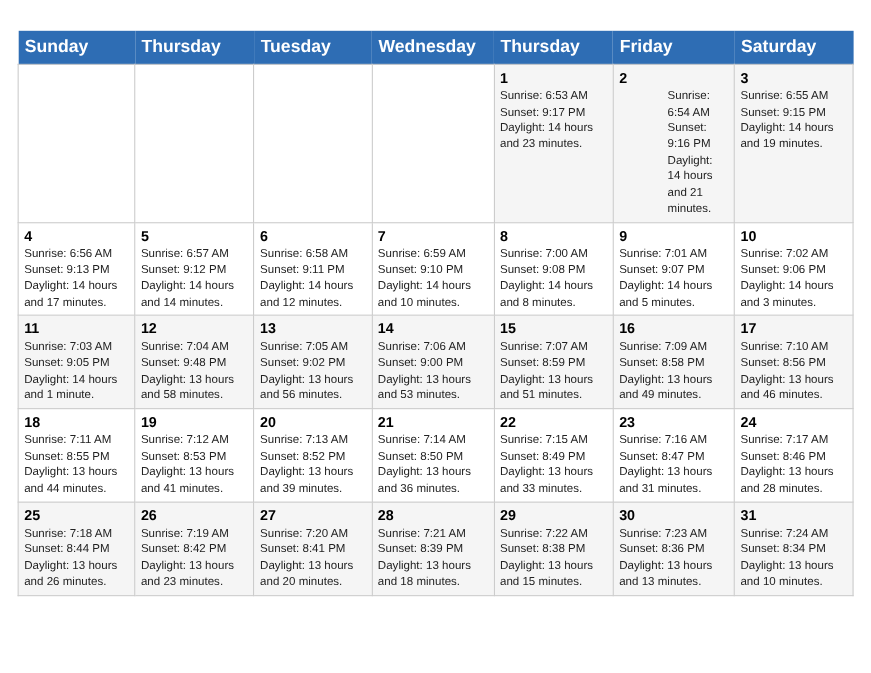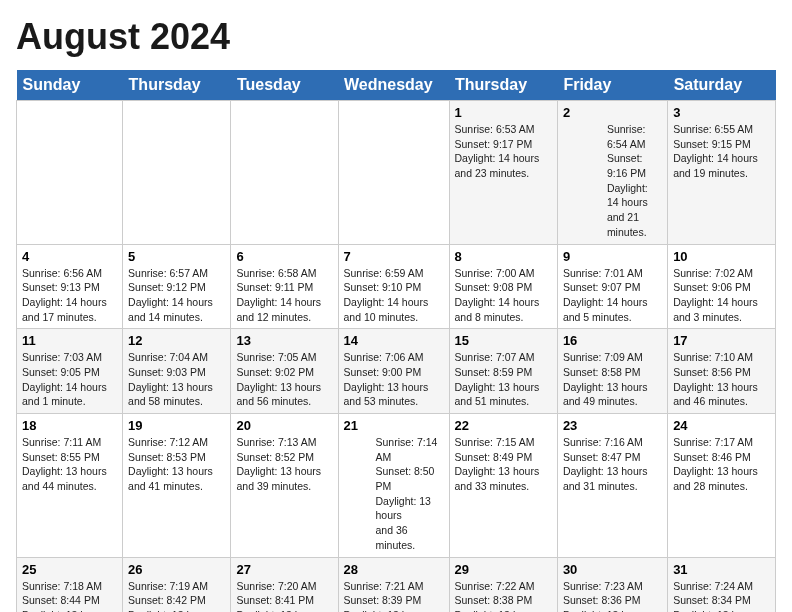--- a/index.html
+++ b/index.html
@@ -77,21 +77,20 @@
     }
     .empty-cell {
       background: #fff !important;
     }
   </style>
 </head>
 <body>
 
 <div class="header">
   <div class="title-block">
-    <div class="main-title">August 2024</div>
   </div>
 </div>
 
 <table>
   <thead>
     <tr>
     <th>Sunday</th>
         <th>Thursday</th>
         <th>Tuesday</th>
         <th>Wednesday</th>
@@ -183,21 +182,21 @@
         <td>
           <span class="day-num">11</span>
           <div class="day-info" style="white-space: pre-line;">Sunrise: 7:03 AM
 Sunset: 9:05 PM
 Daylight: 14 hours
 and 1 minute.</div>
         </td>
         <td>
           <span class="day-num">12</span>
           <div class="day-info" style="white-space: pre-line;">Sunrise: 7:04 AM
-Sunset: 9:03 PM
+Sunset: 9:48 PM
 Daylight: 13 hours
 and 58 minutes.</div>
         </td>
         <td>
           <span class="day-num">13</span>
           <div class="day-info" style="white-space: pre-line;">Sunrise: 7:05 AM
 Sunset: 9:02 PM
 Daylight: 13 hours
 and 56 minutes.</div>
         </td>
@@ -247,21 +246,21 @@
         </td>
         <td>
           <span class="day-num">20</span>
           <div class="day-info" style="white-space: pre-line;">Sunrise: 7:13 AM
 Sunset: 8:52 PM
 Daylight: 13 hours
 and 39 minutes.</div>
         </td>
         <td>
           <span class="day-num">21</span>
-          <div class="day-info" style="white-space: pre-line; margin-left: 32px;">Sunrise: 7:14 AM
+          <div class="day-info" style="white-space: pre-line;">Sunrise: 7:14 AM
 Sunset: 8:50 PM
 Daylight: 13 hours
 and 36 minutes.</div>
         </td>
         <td>
           <span class="day-num">22</span>
           <div class="day-info" style="white-space: pre-line;">Sunrise: 7:15 AM
 Sunset: 8:49 PM
 Daylight: 13 hours
 and 33 minutes.</div>

